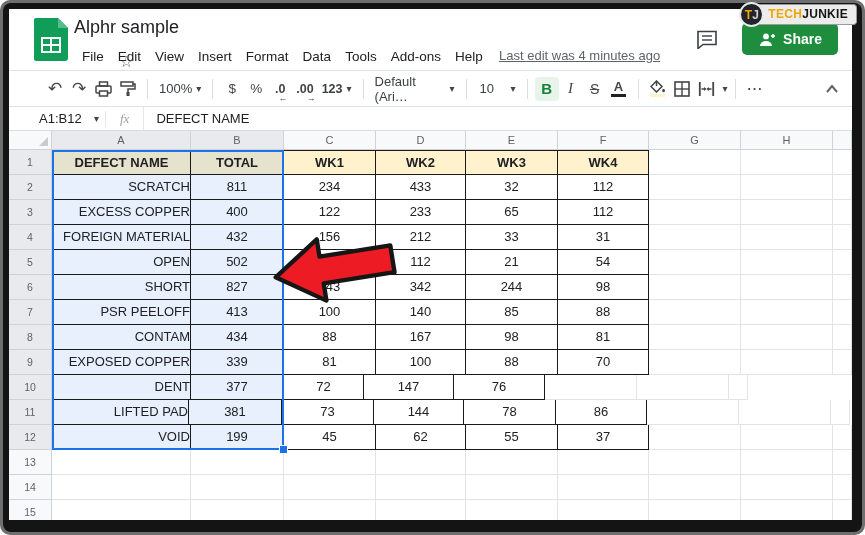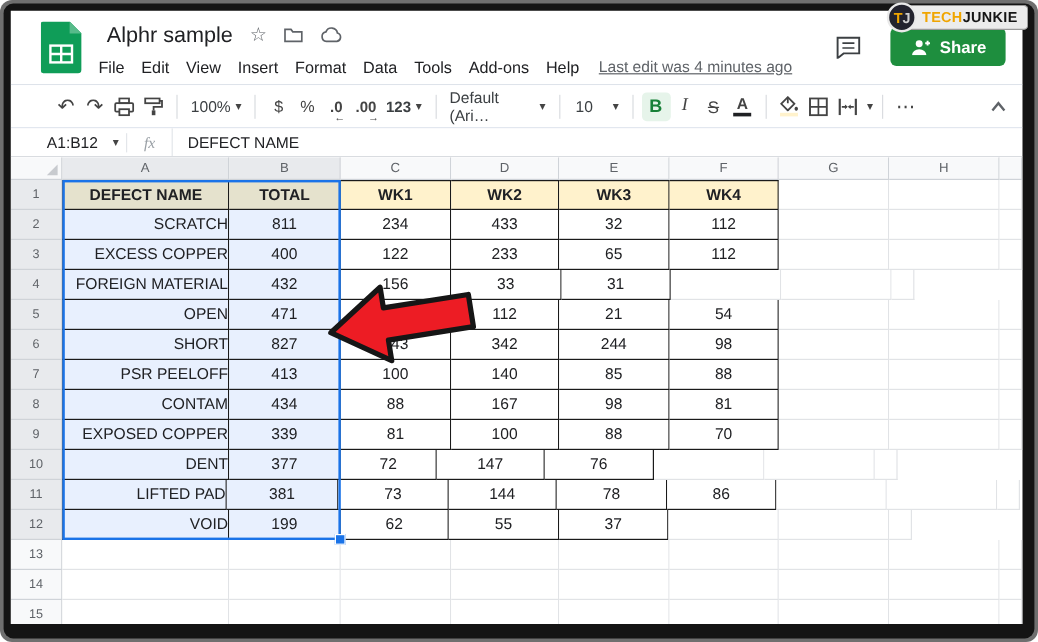--- a/index.html
+++ b/index.html
@@ -4,21 +4,21 @@
 <style>
   * { margin:0; padding:0; box-sizing:border-box; }
   html,body { width:865px; height:535px; font-family:"Liberation Sans", sans-serif; background:#fff; }
   .frame { position:absolute; left:0; top:0; width:865px; height:535px; background:#6f6f6f; border-radius:10px; }
   .frame-inner { position:absolute; inset:3px; background:#141414; border-radius:8px; }
   .content { position:absolute; left:9px; top:9px; width:843px; height:511px; background:#fff; overflow:hidden; }
 
   
   .appbar { position:absolute; left:0; top:0; width:100%; height:62px; background:#fff; border-bottom:1px solid #dee3ea; }
   .sheets-logo { position:absolute; left:25px; top:9px; width:34px; height:44px; }
-  .title-row { position:absolute; left:80px; top:8px; height:24px; display:flex; align-items:center; gap:14px; }
+  .title-row { position:absolute; left:65px; top:8px; height:24px; display:flex; align-items:center; gap:14px;flex-direction:column; }
   .doc-title { font-size:18px; color:#202124; }
   .title-ico { color:#5f6368; font-size:16px; display:flex; align-items:center; }
   .menu-row { position:absolute; left:66px; top:36px; height:22px; display:flex; align-items:center; }
   .menu-item { font-size:13.5px; color:#202124; padding:2px 7px; border-radius:3px; cursor:pointer; }
   .last-edit { font-size:13px; color:#5f6368; text-decoration:underline; margin-left:22px; cursor:pointer; }
   .appbar-right { position:absolute; right:14px; top:14px; display:flex; align-items:center; gap:24px; }
   .share-btn { display:flex; align-items:center; gap:8px; background:#1e8e3e; color:#fff; font-size:14px; font-weight:bold; border:none; border-radius:5px; padding:8px 16px; cursor:pointer; }
 
   
   .tj-badge { position:absolute; top:3px; right:8px; height:23px; display:flex; align-items:center; z-index:50; }
@@ -289,30 +289,31 @@
           <div class="gc tcell" style="width: 91px;">112</div>
           <div class="gc" style="width: 92px;"></div>
           <div class="gc" style="width: 92px;"></div>
           <div class="gc" style="width: 19px;"></div>
         </div>
         <div class="grow">
           <div class="rowhead selhead" style="width: 43px;">4</div>
           <div class="gc tcell tfirst tsel tleft" style="width: 139px;">FOREIGN MATERIAL</div>
           <div class="gc tcell tsel" style="width: 93px;">432</div>
           <div class="gc tcell" style="width: 92px;">156</div>
+          <div class="gc tcell" style="width: 90px;">212</div>
           <div class="gc tcell" style="width: 92px;">33</div>
           <div class="gc tcell" style="width: 91px;">31</div>
           <div class="gc" style="width: 92px;"></div>
           <div class="gc" style="width: 92px;"></div>
           <div class="gc" style="width: 19px;"></div>
         </div>
         <div class="grow">
           <div class="rowhead selhead" style="width: 43px;">5</div>
           <div class="gc tcell tfirst tsel tleft" style="width: 139px;">OPEN</div>
-          <div class="gc tcell tsel" style="width: 93px;">471</div>
+          <div class="gc tcell tsel" style="width: 93px;">502</div>
           <div class="gc tcell" style="width: 92px;"></div>
           <div class="gc tcell" style="width: 90px;">112</div>
           <div class="gc tcell" style="width: 92px;">21</div>
           <div class="gc tcell" style="width: 91px;">54</div>
           <div class="gc" style="width: 92px;"></div>
           <div class="gc" style="width: 92px;"></div>
           <div class="gc" style="width: 19px;"></div>
         </div>
         <div class="grow">
           <div class="rowhead selhead" style="width: 43px;">6</div>
@@ -382,20 +383,21 @@
           <div class="gc tcell" style="width: 92px;">78</div>
           <div class="gc tcell" style="width: 91px;">86</div>
           <div class="gc" style="width: 92px;"></div>
           <div class="gc" style="width: 92px;"></div>
           <div class="gc" style="width: 19px;"></div>
         </div>
         <div class="grow">
           <div class="rowhead selhead" style="width: 43px;">12</div>
           <div class="gc tcell tfirst tsel tleft" style="width: 139px;">VOID</div>
           <div class="gc tcell tsel" style="width: 93px;">199</div>
+          <div class="gc tcell" style="width: 92px;">45</div>
           <div class="gc tcell" style="width: 90px;">62</div>
           <div class="gc tcell" style="width: 92px;">55</div>
           <div class="gc tcell" style="width: 91px;">37</div>
           <div class="gc" style="width: 92px;"></div>
           <div class="gc" style="width: 92px;"></div>
           <div class="gc" style="width: 19px;"></div>
         </div>
         <div class="grow">
           <div class="rowhead" style="width: 59px;">13</div>
           <div class="gc" style="width: 139px;"></div>

